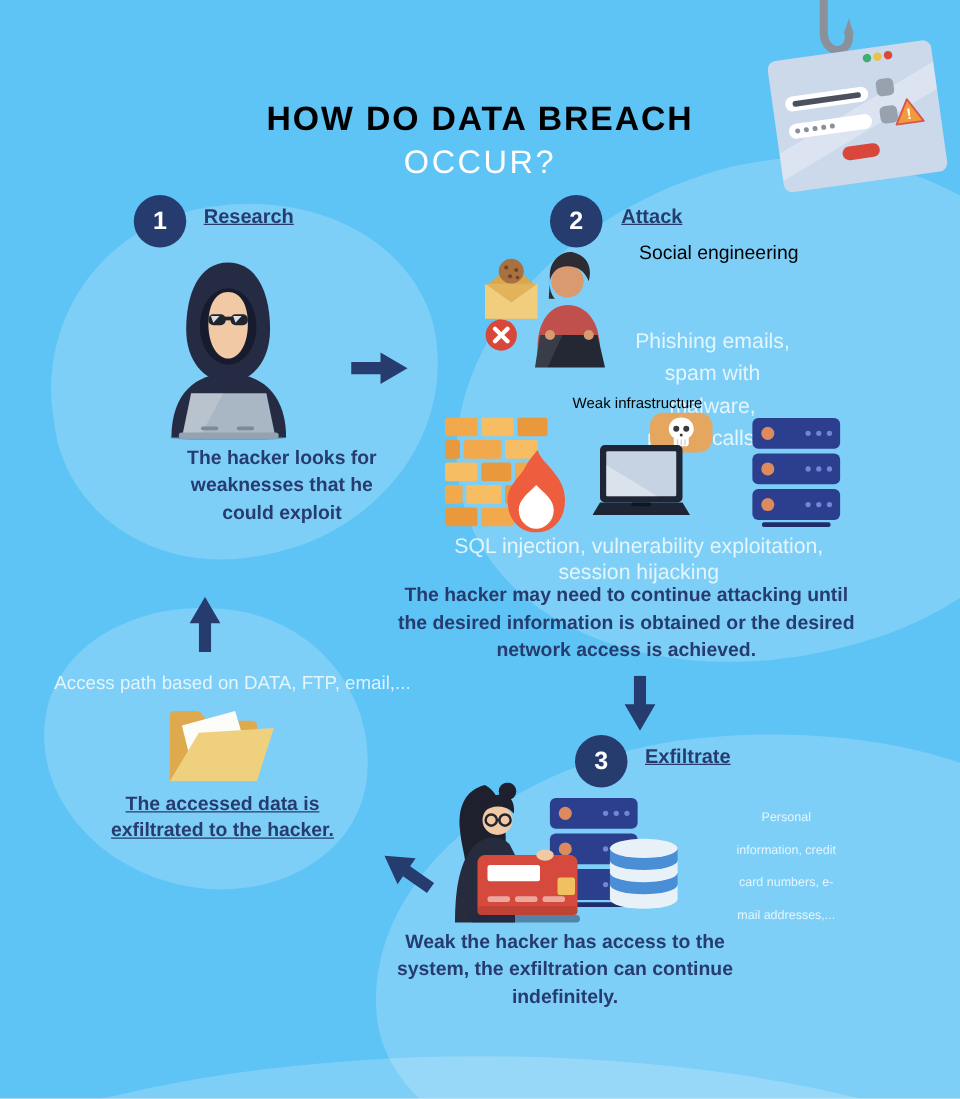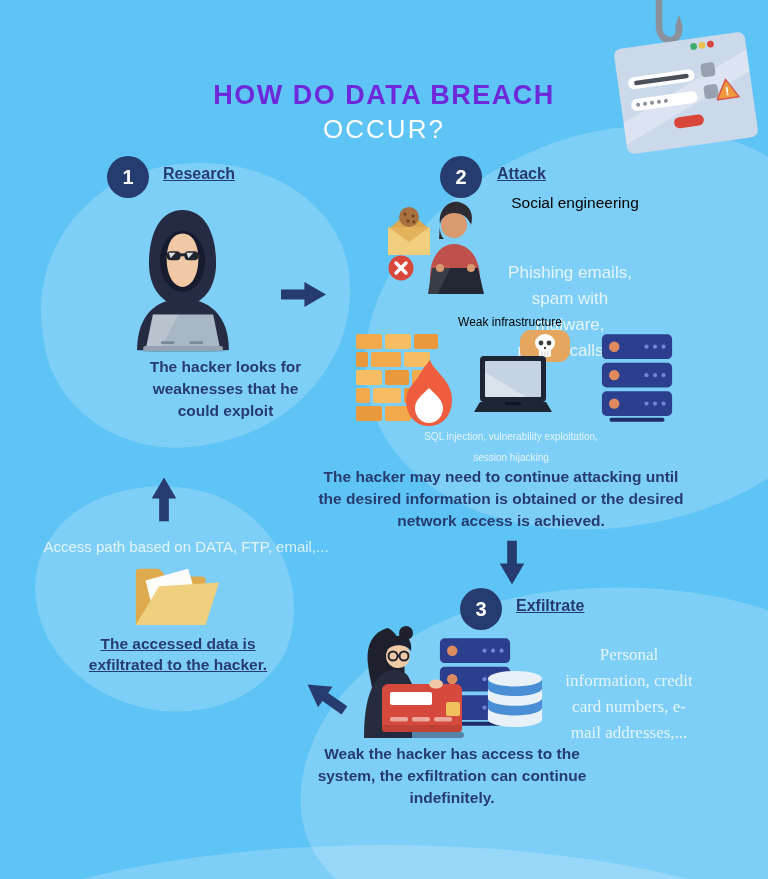--- a/index.html
+++ b/index.html
@@ -8,21 +8,21 @@
     background:var(--bg,#5ec3f5);
     font-family:"Liberation Sans",sans-serif;
   }
   .abs{position:absolute;}
   .blob{position:absolute;background:var(--blob,rgba(255,255,255,.2));}
   .ml{white-space:pre-line;}
   .center{text-align:center;}
   .t-navy{color:var(--navy,#263c6f);font-weight:700;}
   .t-light{color:var(--lightText,rgba(255,255,255,.75));}
   .t-whiteb{color:#000000;font-weight:400;}
-  .title1{font-size:27px;font-weight:700;color:#6d28d9;letter-spacing:1.5px;}
+  .title1{font-size:27px;font-weight:700;color:#000000;letter-spacing:1.5px;}
   .title2{font-size:26px;font-weight:400;color:#fff;letter-spacing:2px;text-align:center;}
   .step-circle{
     width:42px;height:42px;border-radius:50%;background:var(--navy,#263c6f);
     color:#fff;display:flex;align-items:center;justify-content:center;
     font-size:20px;font-weight:700;
   }
   .step-label{font-size:16px;font-weight:700;color:var(--navy,#263c6f);text-decoration:underline;}
   .arrow{position:absolute;}
   .arrow polygon{fill:var(--navy,#263c6f);}
 </style>
@@ -199,35 +199,35 @@
         <circle cx="67" cy="43" r="2.2" fill="#7186d8"></circle>
       <rect x="2" y="60" width="74" height="26" rx="5" fill="#2c3e8e"></rect>
       <circle cx="15" cy="73" r="5.5" fill="#dd8a5f"></circle>
       <circle cx="49" cy="73" r="2.2" fill="#7186d8"></circle>
         <circle cx="58" cy="73" r="2.2" fill="#7186d8"></circle>
         <circle cx="67" cy="73" r="2.2" fill="#7186d8"></circle>
       <rect x="10" y="88" width="58" height="4" rx="2" fill="#1f2d6b"></rect>
     </g>
   </svg>
 
-  <div class="abs center t-light ml" style="left:356px;top:426px;width:310px;font-size:10px;line-height:21px;">SQL injection, vulnerability exploitation,
+  <div class="abs center t-light ml" style="left:356px;top:426px;width:310px;font-size:17px;line-height:21px;">SQL injection, vulnerability exploitation,
 session hijacking</div>
 
   <div class="abs center t-navy ml" style="left:310px;top:466px;width:382px;font-size:15.5px;line-height:22px;">The hacker may need to continue attacking until
 the desired information is obtained or the desired
 network access is achieved.</div>
 
   <svg class="arrow" style="left:490px;top:549px;transform:rotate(90deg);" width="44" height="27" viewBox="0 0 50 30">
     <polygon points="0,9.5 26,9.5 26,1 50,15 26,29 26,20.5 0,20.5"></polygon>
   </svg>
 
   <div class="abs step-circle" style="left:460px;top:588px;">3</div>
   <div class="abs step-label" style="left:516px;top:597px;">Exfiltrate</div>
 
-  <div class="abs center t-light ml" style="left:558px;top:642px;width:142px;font-size:17px;line-height:26px;font-family:Liberation Serif, serif;">Personal
+  <div class="abs center t-light ml" style="left:558px;top:642px;width:142px;font-size:10px;line-height:26px;">Personal
 information, credit
 card numbers, e-
 mail addresses,...</div>
 
   <svg class="abs" style="left:438px;top:636px;" width="74" height="92" viewBox="0 0 78 92">
     <g>
       <rect x="2" y="0" width="74" height="26" rx="5" fill="#2c3e8e"></rect>
       <circle cx="15" cy="13" r="5.5" fill="#dd8a5f"></circle>
       <circle cx="49" cy="13" r="2.2" fill="#7186d8"></circle>
         <circle cx="58" cy="13" r="2.2" fill="#7186d8"></circle>

